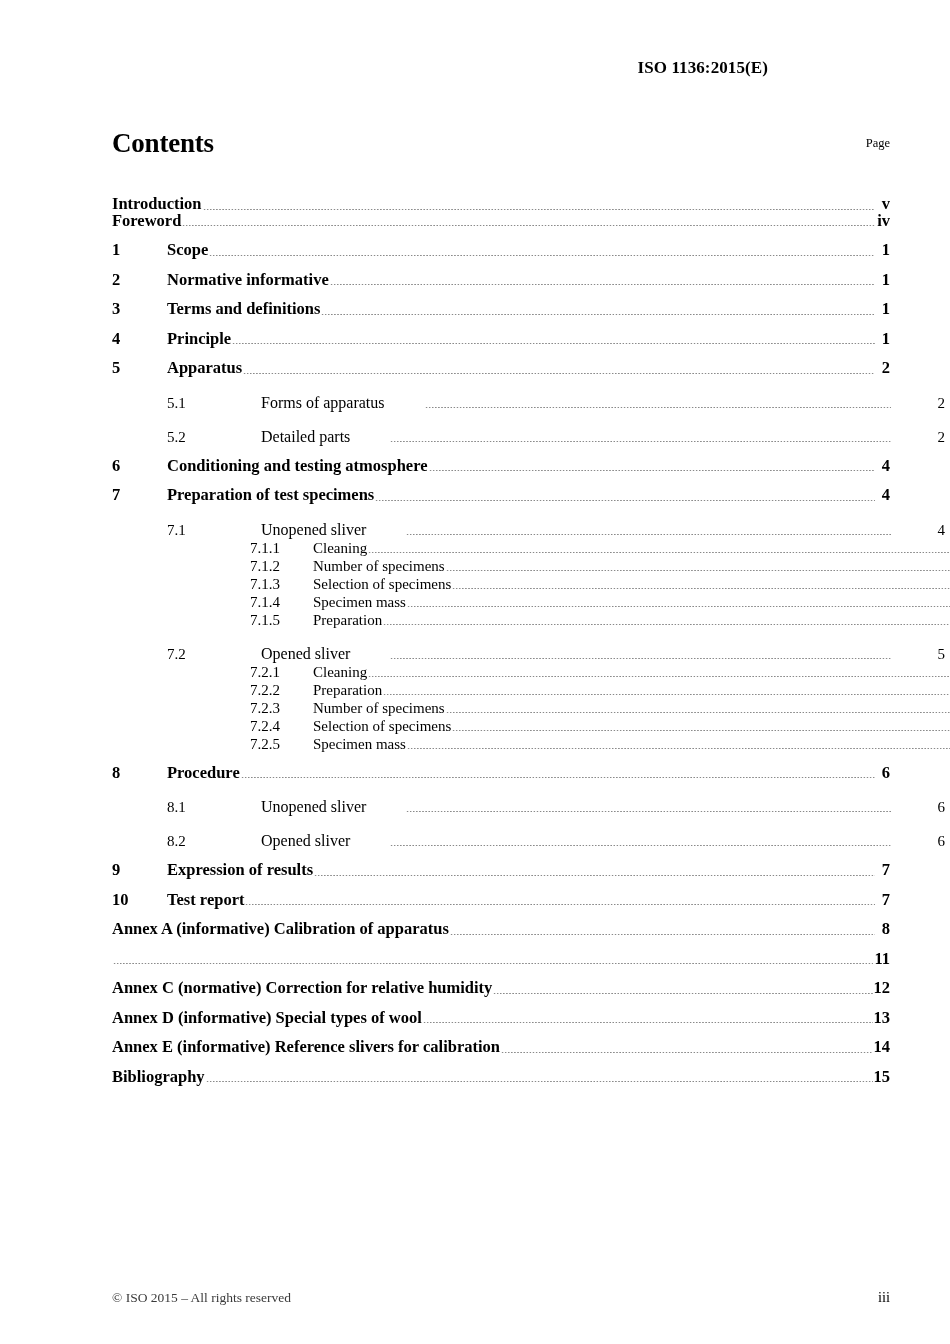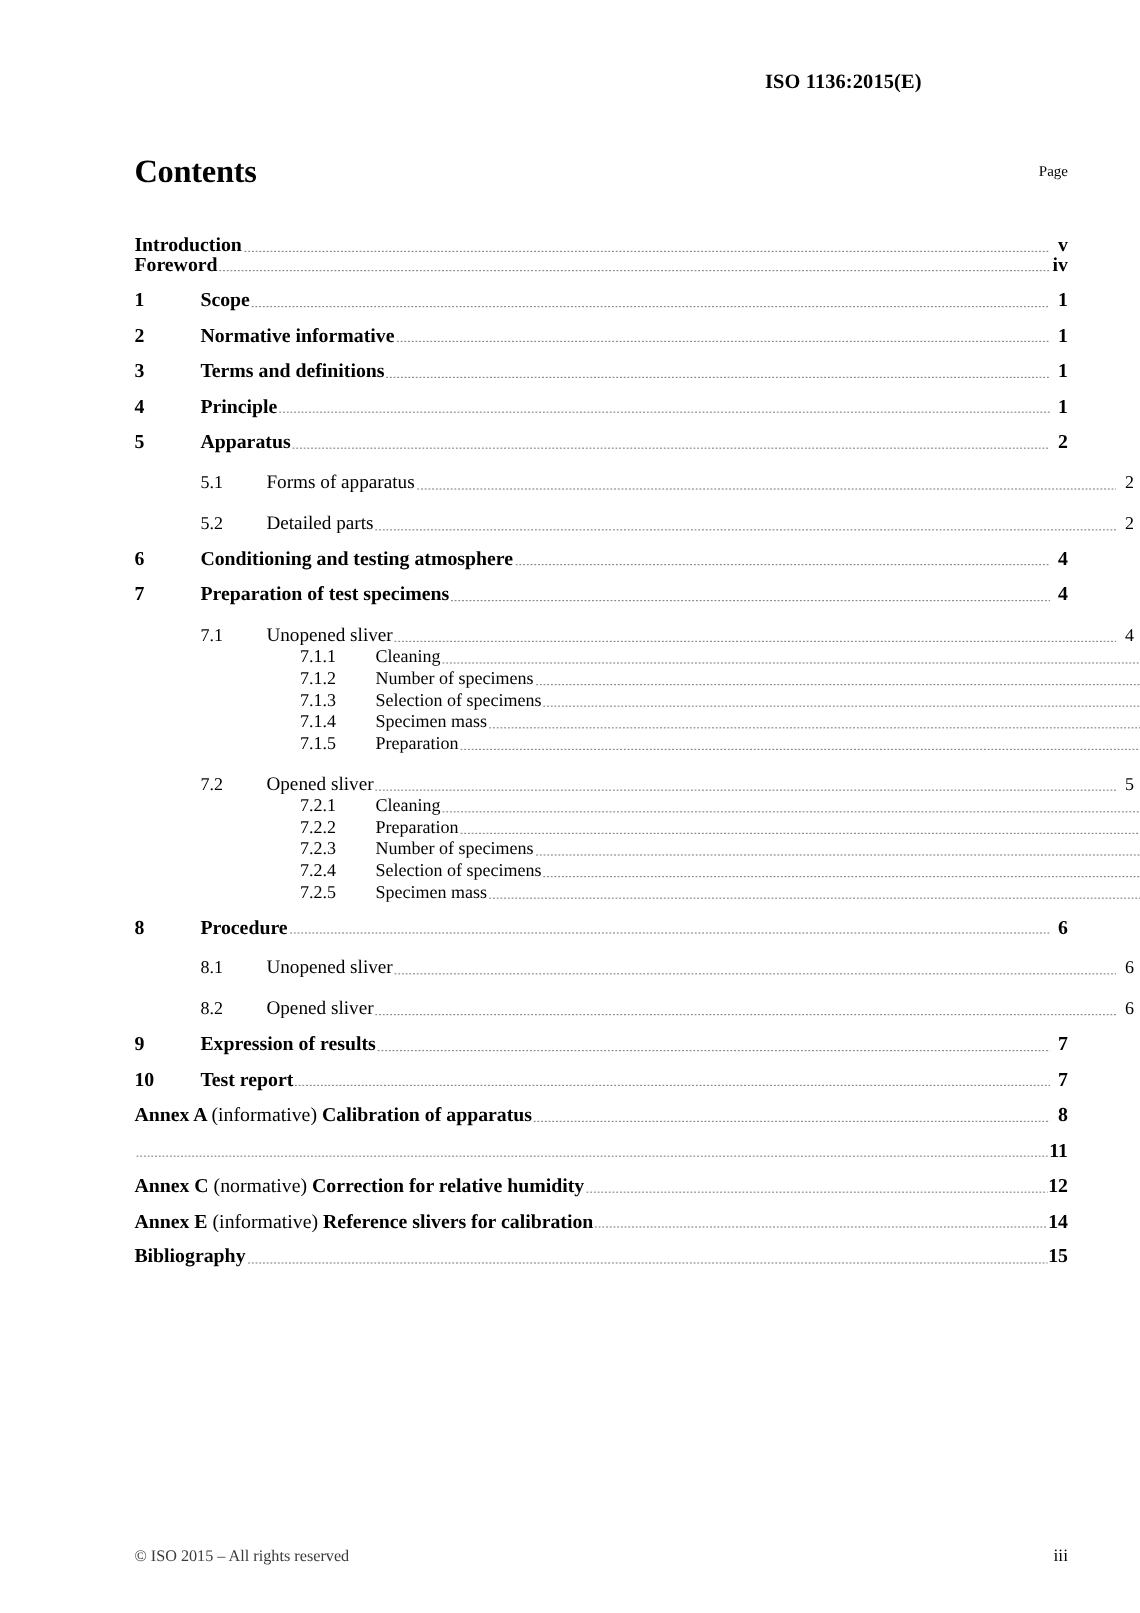--- a/index.html
+++ b/index.html
@@ -64,21 +64,21 @@
   .toc-row {
     display: flex;
     align-items: baseline;
     width: 100%;
     line-height: 1.0;
   }
 
   
   .lvl1  { margin-top: 13px; }
   .lvl1.first { margin-top: 0; }
-  .lvl2  { margin-top: 3px; }
+  .lvl2  { margin-top: 3px; gap: 39px; }
   .lvl3  { margin-top: 3px; }
   .annex { margin-top: 13px; }
 
   .num {
     flex: 0 0 auto;
     white-space: nowrap;
   }
   .txt {
     flex: 0 0 auto;
     white-space: nowrap;
@@ -111,21 +111,21 @@
   .lvl2 { padding-left: 55px; }
   .lvl2 .num { font-size: 15px; font-weight: normal; width: 55px; }
   .lvl2 .txt { font-size: 16px; font-weight: normal; margin-top: 15px; }
   .lvl2 .pg  { font-size: 15px; font-weight: normal; }
 
   
   .lvl3 { padding-left: 110px; }
   .lvl3 .num { font-size: 15px; font-weight: normal; width: 63px; margin-left: 28px; }
   .lvl3 .txt { font-size: 15px; font-weight: normal; }
   .annex .txt { font-size: 16.5px; font-weight: bold; }
-  .annex .txt .annex-type { font-weight: normal; }
+  .annex .txt .annex-type { font-weight: bold; }
   .annex .pg  { font-size: 16.5px; font-weight: bold; }
 
   
   .footer {
     position: absolute;
     bottom: 38px;
     left: 112px;
     width: 778px;
     display: flex;
     align-items: baseline;
@@ -315,20 +315,25 @@
       <div class="toc-row annex">
         <span class="leader"></span>
         <span class="pg">11</span>
       </div>
       <div class="toc-row annex">
         <span class="txt"><span class="annex-label">Annex C</span> <span class="annex-type">(normative)</span> <span class="annex-title">Correction for relative humidity</span></span>
         <span class="leader"></span>
         <span class="pg">12</span>
       </div>
       <div class="toc-row annex">
+        <span class="txt"><span class="annex-label">Annex D</span> <span class="annex-type">(informative)</span> <span class="annex-title">Special types of wool</span></span>
+        <span class="leader"></span>
+        <span class="pg">13</span>
+      </div>
+      <div class="toc-row annex">
         <span class="txt"><span class="annex-label">Annex E</span> <span class="annex-type">(informative)</span> <span class="annex-title">Reference slivers for calibration</span></span>
         <span class="leader"></span>
         <span class="pg">14</span>
       </div>
       <div class="toc-row lvl1 nonum">
         <span class="txt">Bibliography</span>
         <span class="leader"></span>
         <span class="pg">15</span>
       </div>
     </div>

